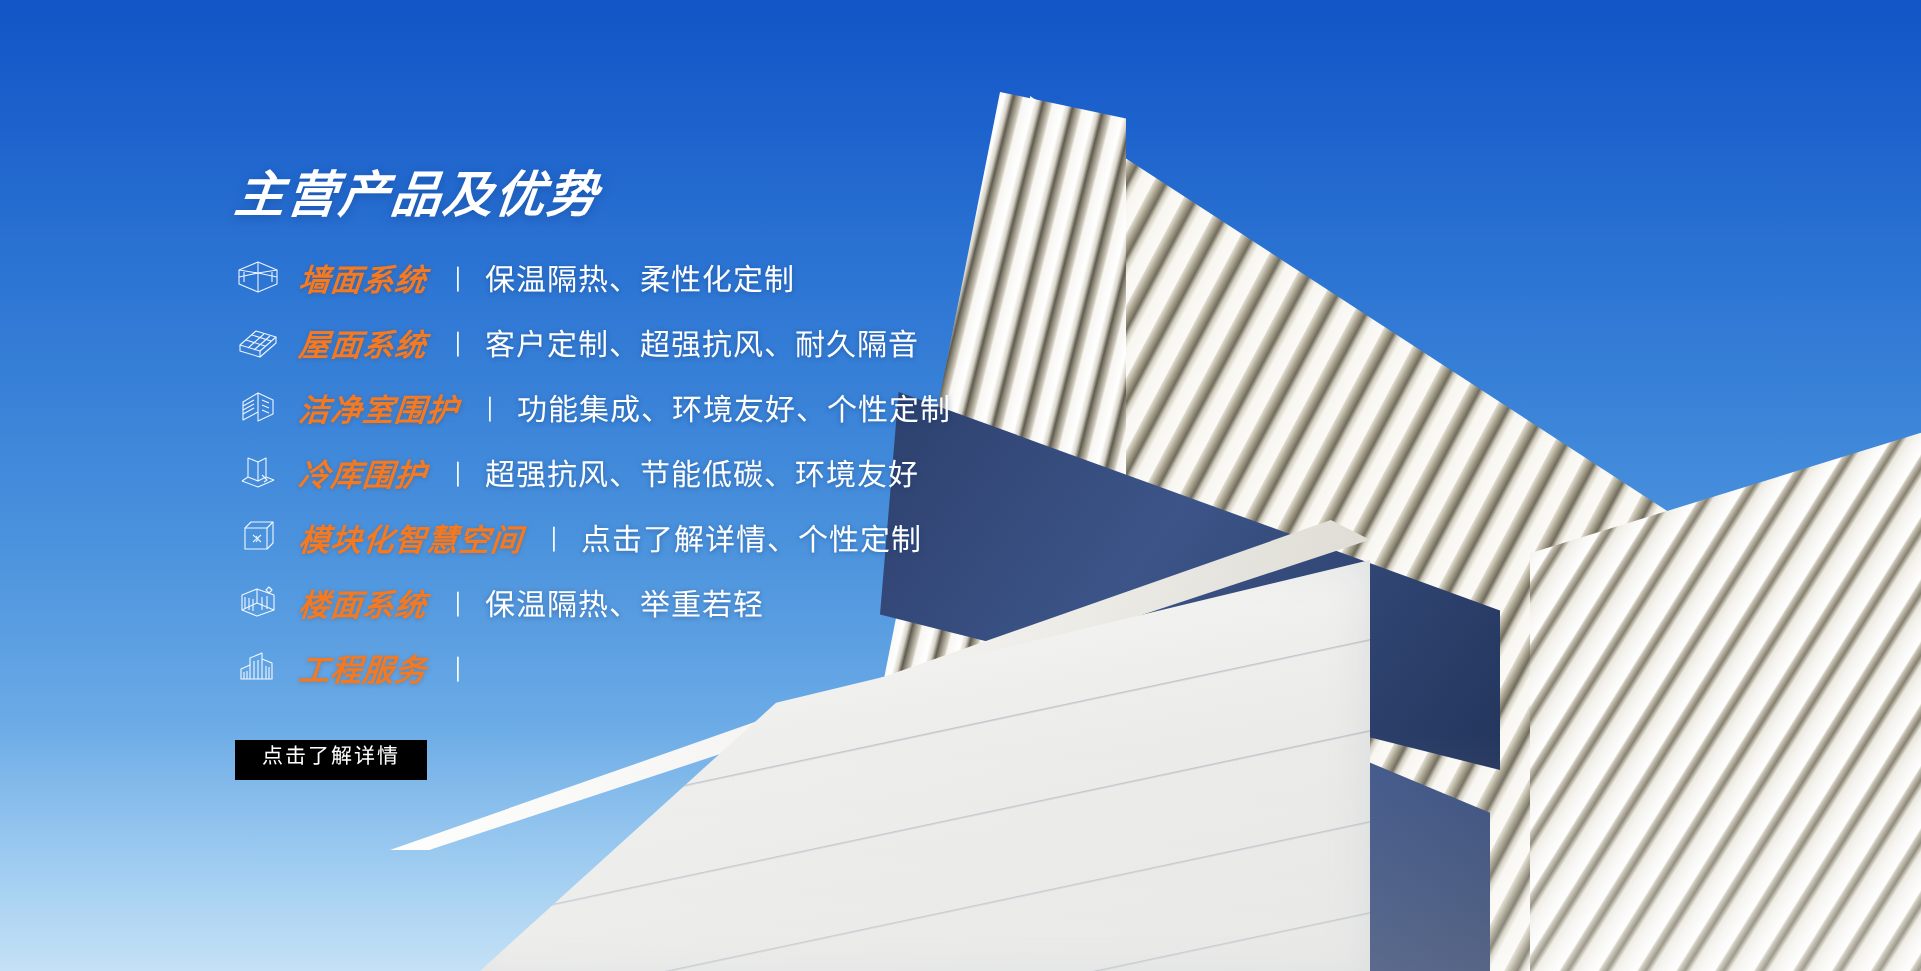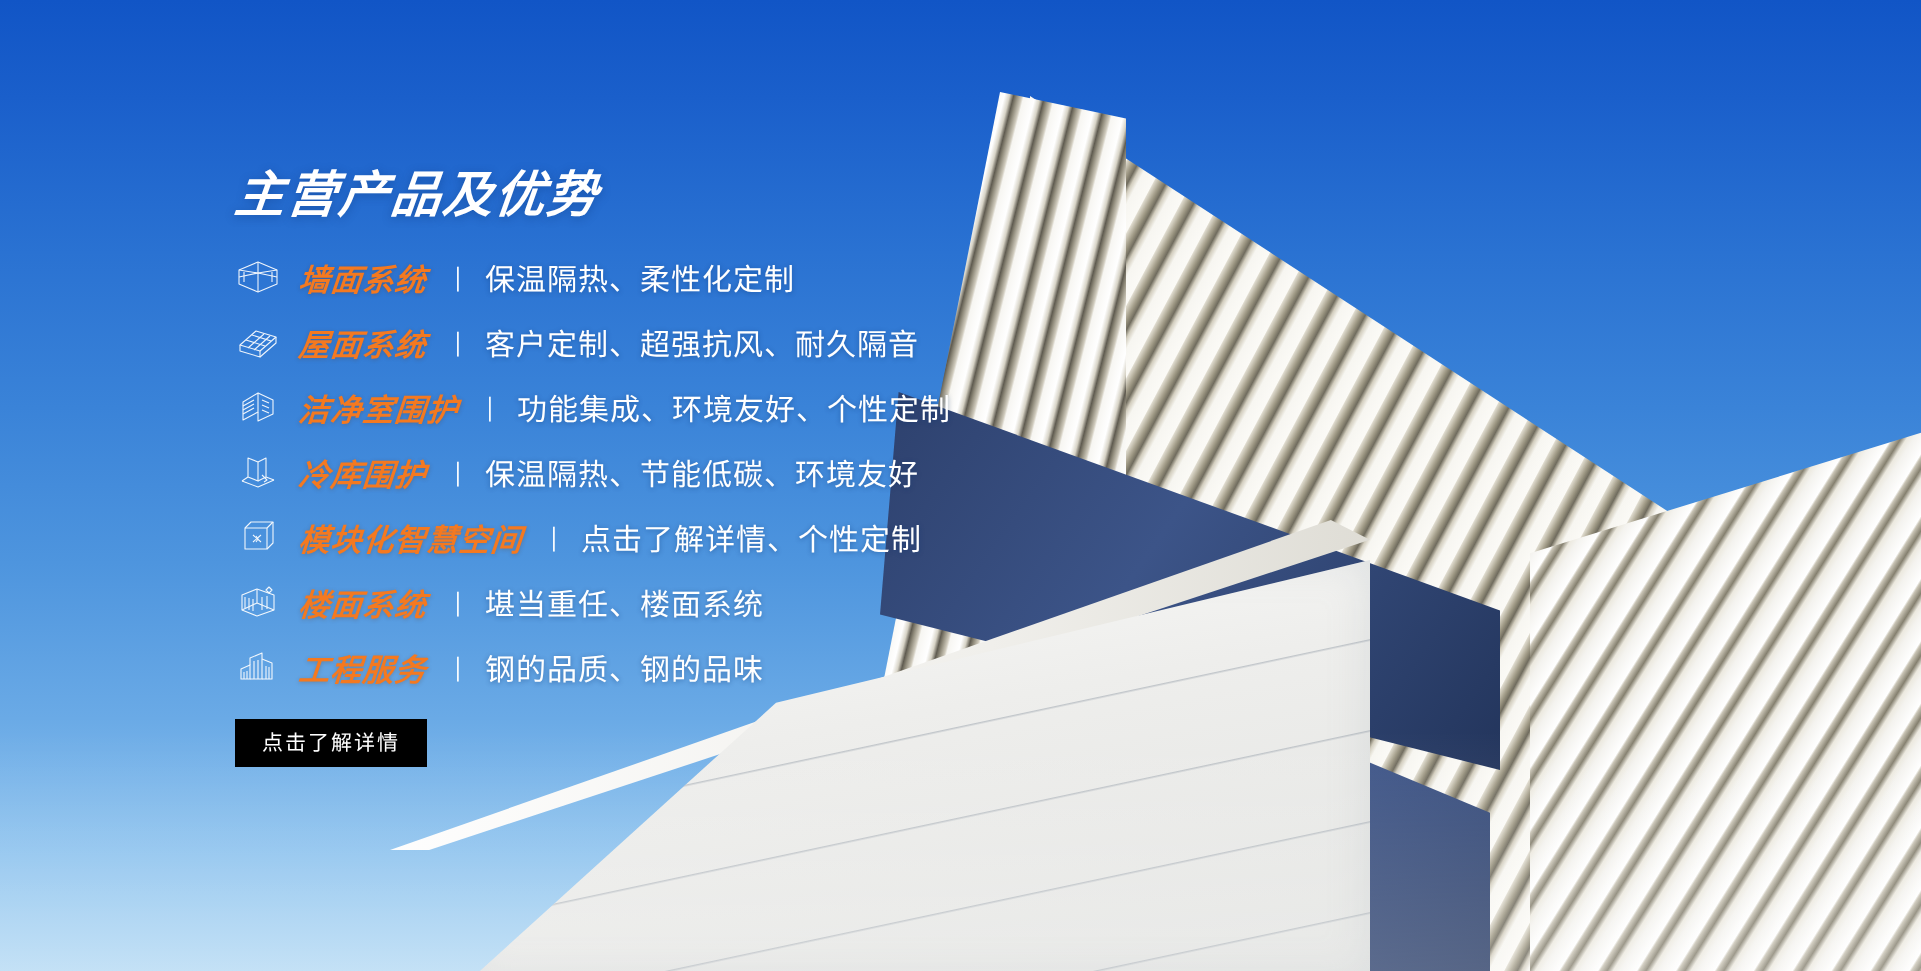--- a/index.html
+++ b/index.html
@@ -235,26 +235,26 @@
   .f-desc {
     color: #ffffff;
     font-size: 30px;
     letter-spacing: 1px;
     white-space: nowrap;
     text-shadow: 0 1px 5px rgba(10, 50, 110, .45);
   }
 
   .cta {
     display: inline-block;
-    margin-top: 15px;
+    margin-top: 36px;
     background: #000000;
     color: #ffffff;
     font-size: 21px;
     letter-spacing: 2px;
-    padding: 13px 27px 14px 27px;
+    padding: 5px 27px 14px 27px;
     border: none;
     cursor: pointer;
     font-family: inherit;
     line-height: 1;
   }
 </style>
 </head>
 <body>
 
 <div class="stage">
@@ -325,21 +325,21 @@
           <svg width="44" height="38" viewBox="0 0 44 38" fill="none" stroke="#ffffff" stroke-width="1.1" stroke-linejoin="round">
             <path d="M12 5 L22 9 L22 28 L12 24 Z"></path>
             <path d="M22 9 L30 5 L30 24 L22 28"></path>
             <path d="M6 28 L22 34 L38 27"></path>
             <path d="M6 28 L12 24 M38 27 L30 24"></path>
             <path d="M26 22 L31 27 L28 29"></path>
           </svg>
         </span>
         <span class="f-label">冷库围护</span>
         <span class="f-sep">丨</span>
-        <span class="f-desc">保温隔热、节能低碳、环境友好</span>
+        <span class="f-desc">超强抗风、节能低碳、环境友好</span>
       </li>
 
       <li class="feature">
         <span class="f-icon">
           <svg width="44" height="38" viewBox="0 0 44 38" fill="none" stroke="#ffffff" stroke-width="1.1" stroke-linejoin="round">
             <path d="M9 10 L9 31 L31 31 L31 10 Z"></path>
             <path d="M9 10 L15 4 L37 4 L31 10"></path>
             <path d="M31 31 L37 25 L37 4"></path>
             <path d="M17 17 L25 24 M25 17 L17 24"></path>
             <path d="M20 18 L22 21 L20 24"></path>
@@ -355,37 +355,36 @@
           <svg width="44" height="38" viewBox="0 0 44 38" fill="none" stroke="#ffffff" stroke-width="1.1" stroke-linejoin="round">
             <path d="M6 12 L21 6 L38 12 L38 27 L21 33 L6 27 Z"></path>
             <path d="M21 6 L21 20 L6 27 M21 20 L38 27"></path>
             <path d="M9 14 L9 25 M13 15 L13 27 M17 16 L17 28"></path>
             <path d="M26 14 L26 27 M31 13 L31 26"></path>
             <path d="M33 4 L36 7 L33 10 L30 7 Z"></path>
           </svg>
         </span>
         <span class="f-label">楼面系统</span>
         <span class="f-sep">丨</span>
-        <span class="f-desc">堪当重任、楼面系统</span>
+        <span class="f-desc">保温隔热、举重若轻</span>
       </li>
 
       <li class="feature">
         <span class="f-icon">
           <svg width="44" height="38" viewBox="0 0 44 38" fill="none" stroke="#ffffff" stroke-width="1.1" stroke-linejoin="round">
             <path d="M5 31 L5 21 L14 17 L14 31 Z"></path>
             <path d="M14 17 L14 10 L26 5 L26 31 L14 31"></path>
             <path d="M26 11 L36 15 L36 31 L26 31"></path>
             <path d="M8 24 L8 31 M11 23 L11 31"></path>
             <path d="M18 13 L18 31 M22 12 L22 31"></path>
             <path d="M30 18 L30 31 M33 19 L33 31"></path>
           </svg>
         </span>
         <span class="f-label">工程服务</span>
         <span class="f-sep">丨</span>
-        <span class="f-desc">钢的品质、钢的品味</span>
       </li>
 
     </ul>
 
     <button class="cta">点击了解详情</button>
 
   </div>
 </div>
 
 </body></html>

